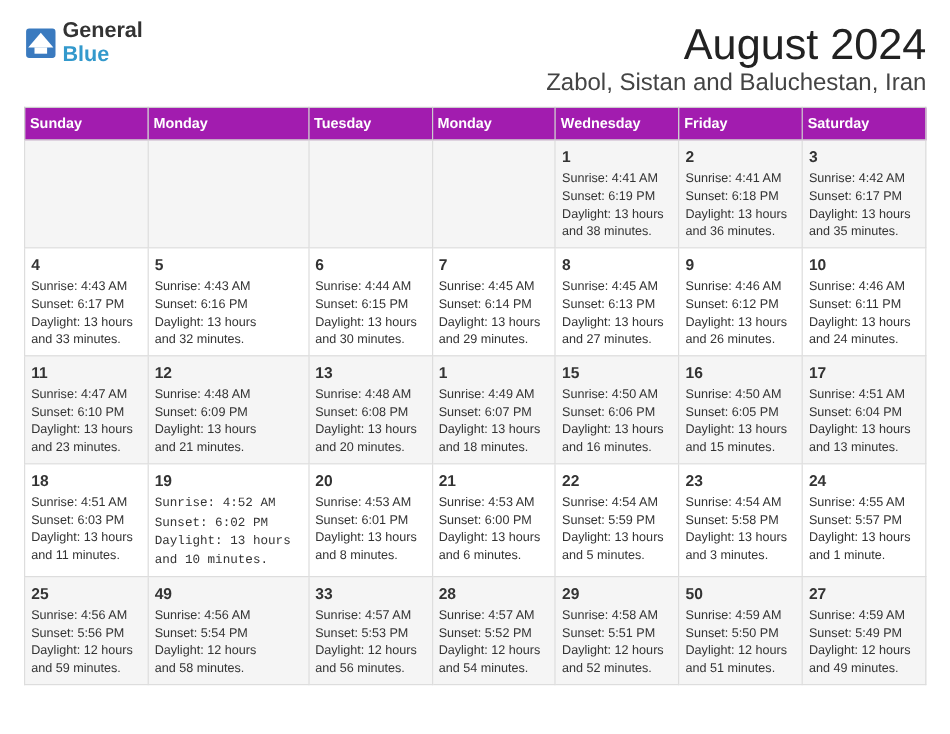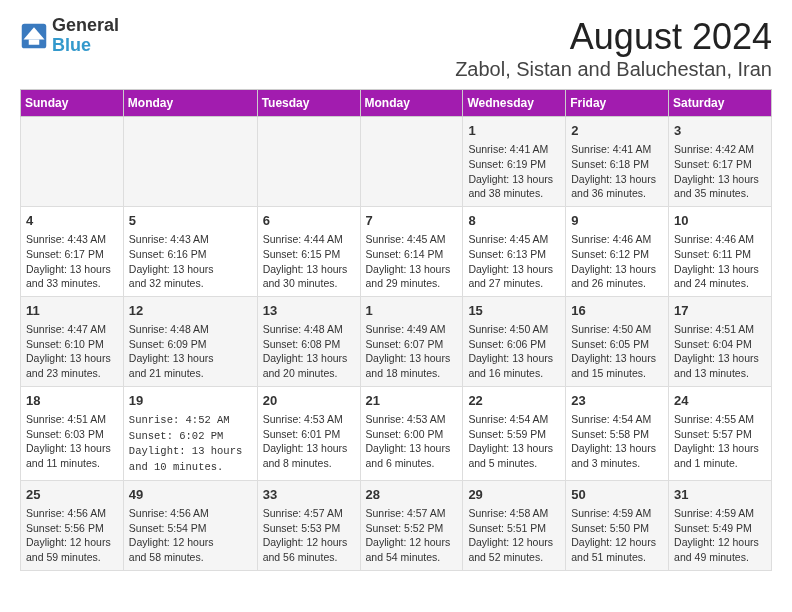--- a/index.html
+++ b/index.html
@@ -249,19 +249,19 @@
 Daylight: 12 hours
 and 54 minutes.</span></td>
         <td><span class="day-number">29</span><span class="day-info" style="white-space: pre-line;">Sunrise: 4:58 AM
 Sunset: 5:51 PM
 Daylight: 12 hours
 and 52 minutes.</span></td>
         <td><span class="day-number">50</span><span class="day-info" style="white-space: pre-line;">Sunrise: 4:59 AM
 Sunset: 5:50 PM
 Daylight: 12 hours
 and 51 minutes.</span></td>
-        <td><span class="day-number">31</span><span class="day-info" style="white-space: pre-line;">Sunrise: 4:59 AM
+        <td><span class="day-number">27</span><span class="day-info" style="white-space: pre-line;">Sunrise: 4:59 AM
 Sunset: 5:49 PM
 Daylight: 12 hours
 and 49 minutes.</span></td>
       </tr>
     </tbody>
 </table>
 
 </body></html>

